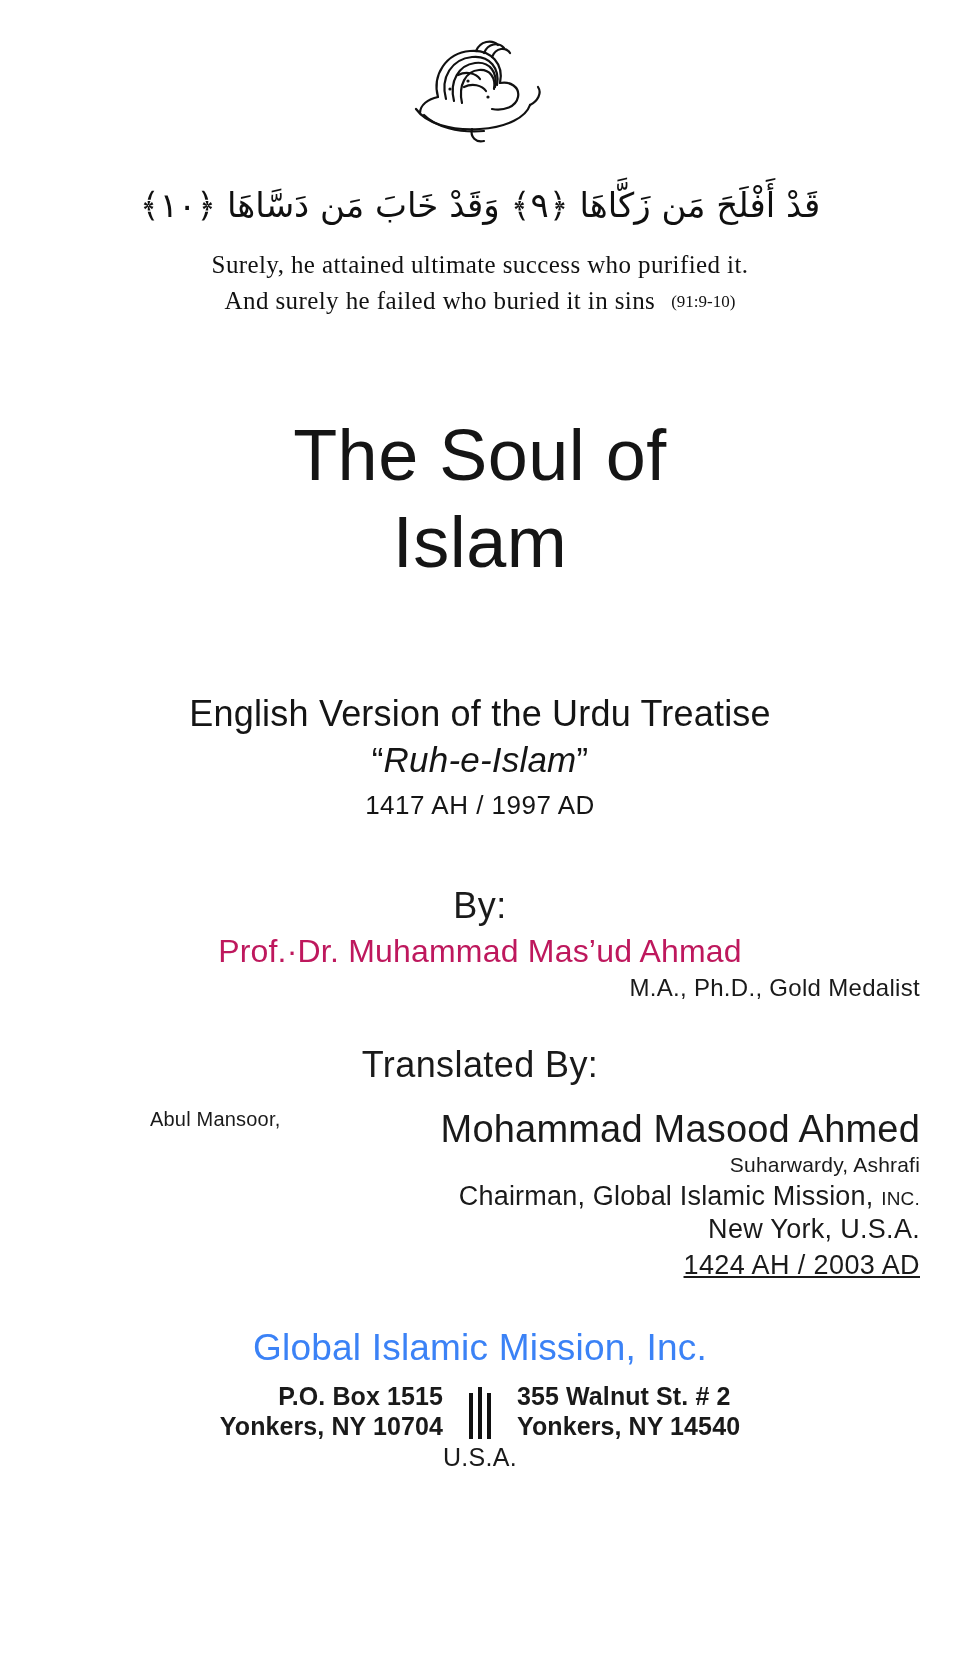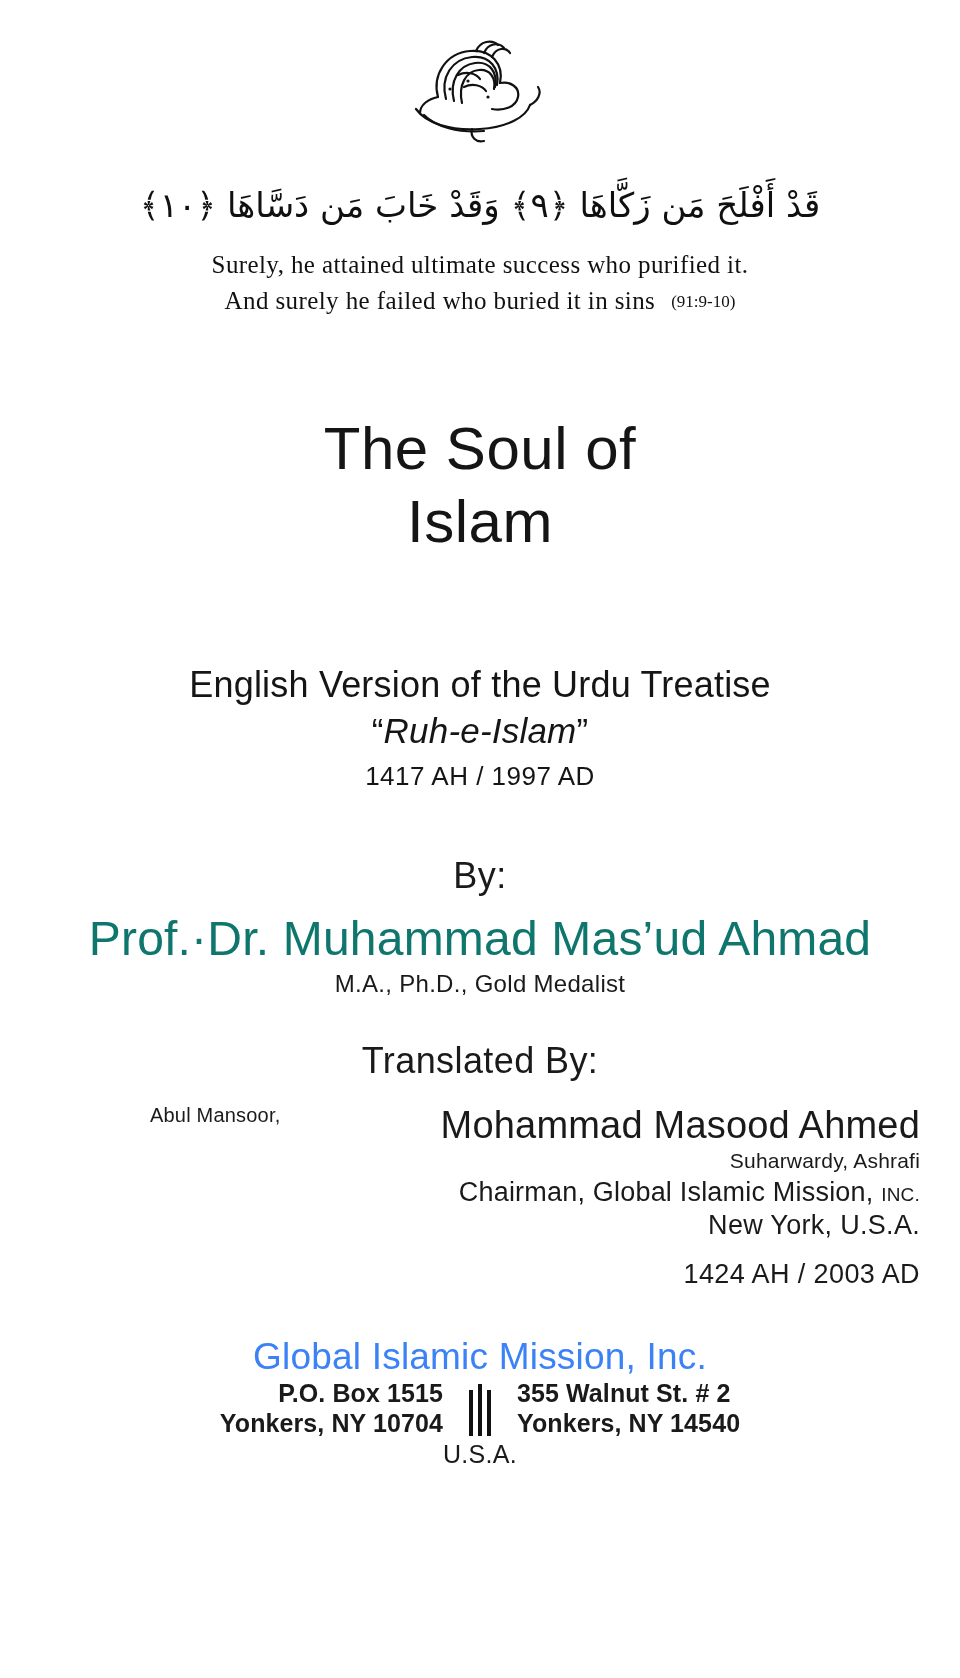--- a/index.html
+++ b/index.html
@@ -63,21 +63,21 @@
   .verse-ref {
     font-size: 17px;
     letter-spacing: 0px;
     margin-left: 16px;
     vertical-align: 2px;
   }
 
   
   .title {
     margin-top: 92px;
-    font-size: 60px;
+    font-size: 72px;
     line-height: 1.22;
     font-weight: 400;
     letter-spacing: 0.5px;
     color: #151515;
   }
   .title .t-line {
     display: block;
   }
 
   
@@ -102,29 +102,30 @@
     letter-spacing: 0.5px;
   }
 
   
   .by-label {
     margin-top: 62px;
     font-size: 36px;
     letter-spacing: 0.5px;
   }
   .author-name {
-    margin-top: 14px;
-    font-size: 48px;
-    letter-spacing: 0.2px;
-    color: #0f766e;
+    margin-top: 6px;
+    font-size: 32px;
+    letter-spacing: 0.2px;
+    color: #be185d;
   }
   .author-creds {
     margin-top: 4px;
     font-size: 24px;
     letter-spacing: 0.3px;
+    text-align: right;
   }
 
   
   .translated-by {
     margin-top: 42px;
     font-size: 36px;
     letter-spacing: 0.4px;
   }
   .translator-block {
     position: relative;
@@ -156,37 +157,38 @@
   }
   .translator-role .inc {
     font-size: 19px;
   }
   .translator-city {
     margin-top: 2px;
     font-size: 27px;
     letter-spacing: 0.3px;
   }
   .translator-date {
-    margin-top: 18px;
+    margin-top: 5px;
     font-size: 27px;
     letter-spacing: 0.4px;
+    text-decoration: underline;
   }
 
   
   .publisher {
     margin-top: 46px;
   }
   .publisher-name {
     font-size: 37px;
     font-weight: 400;
     letter-spacing: 0.2px;
     color: #3b82f6;
   }
   .addresses {
-    margin-top: 0;
+    margin-top: 12px;
     display: flex;
     justify-content: center;
     align-items: center;
     gap: 0px;
   }
   .addr {
     font-size: 25px;
     font-weight: 700;
     line-height: 1.2;
     letter-spacing: 0.1px;

